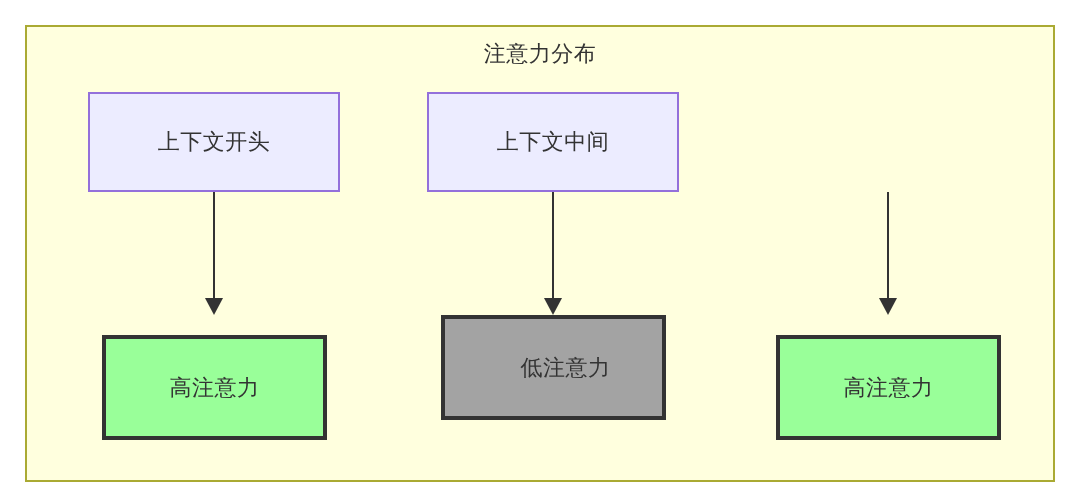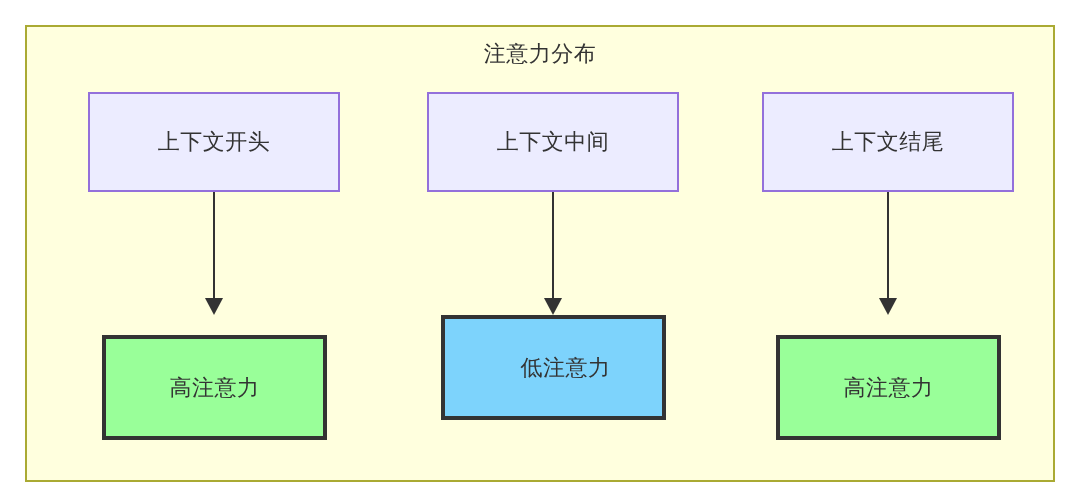--- a/index.html
+++ b/index.html
@@ -69,21 +69,21 @@
     height: 105px;
     border: 4px solid #333333;
   }
 
   .node-high {
     background: #99ff99;
     margin-top: 20px;
   }
 
   .node-low {
-    background: #7dd3fc;
+    background: #a3a3a3;
     padding-left: 24px;
   }
 
   
   .col1-top  { left: 88px;  top: 92px; }
   .col2-top  { left: 427px; top: 92px; }
   .col3-top  { left: 762px; top: 92px; }
 
   .col1-bot  { left: 102px; top: 315px; }
   .col2-bot  { left: 441px; top: 315px; }
@@ -135,23 +135,20 @@
   </svg>
 
   <div class="node node-ctx col2-top">
     <span>上下文中间</span>
   </div>
 
   <div class="node node-ctx col1-top">
     <span>上下文开头</span>
   </div>
 
-  <div class="node node-ctx col3-top">
-    <span>上下文结尾</span>
-  </div>
 
   <div class="node node-result node-high col1-bot">
     <span>高注意力</span>
   </div>
 
   <div class="node node-result node-low col2-bot">
     <span>低注意力</span>
   </div>
 
   <div class="node node-result node-high col3-bot">

